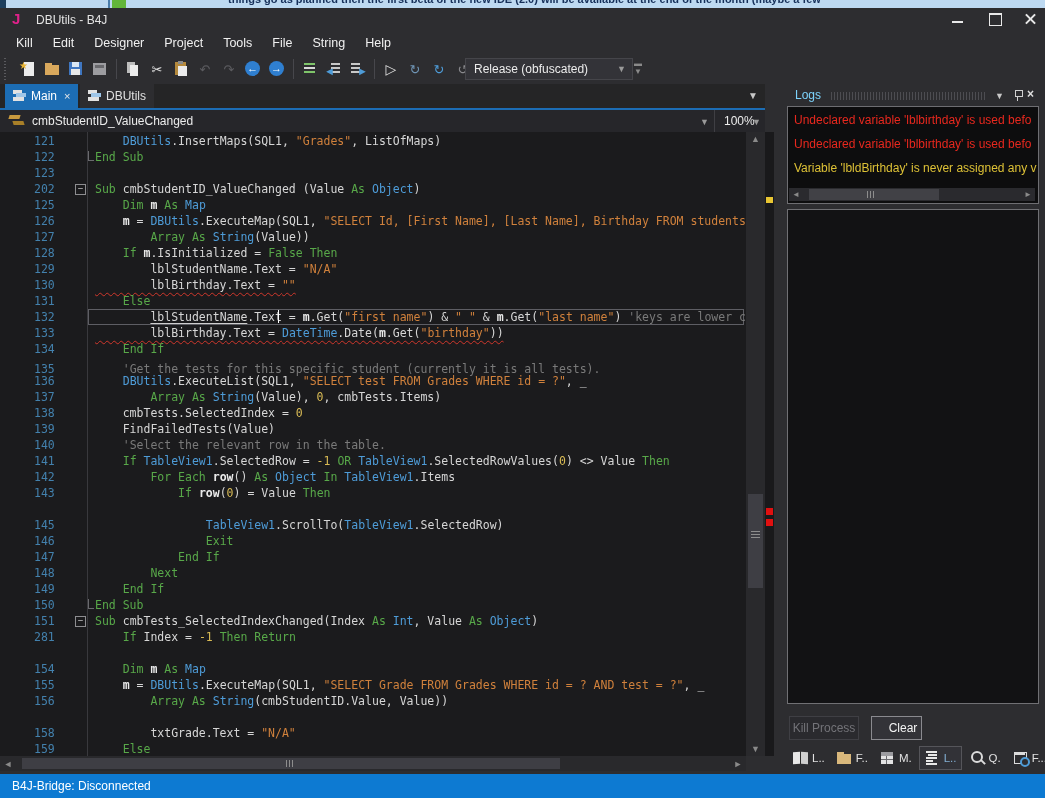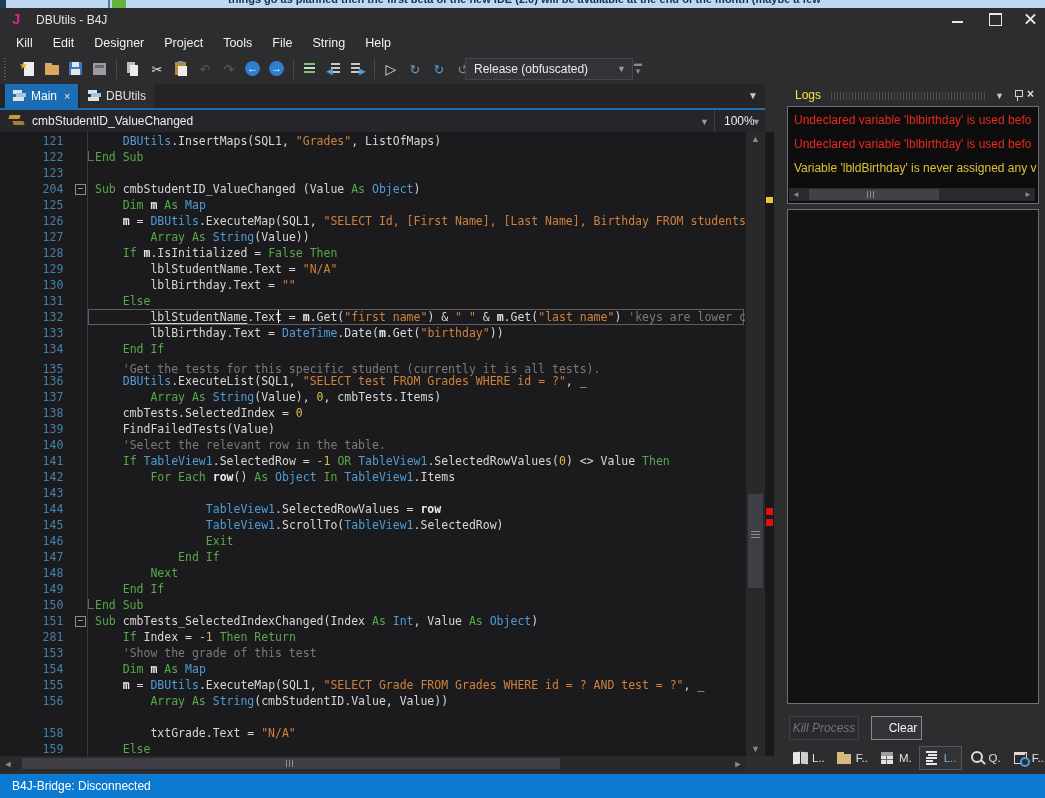--- a/index.html
+++ b/index.html
@@ -55,61 +55,61 @@
   #nav-arrow{position:absolute;left:700px;top:7px;color:#9a9a9a;font-size:9px;}
   #nav-sep{position:absolute;left:714px;top:0;width:1px;height:22px;background:#3f3f44;}
   #zoom-label{position:absolute;left:724px;top:4px;font-size:12px;color:#ececec;}
   #zoom-arrow{position:absolute;left:752px;top:7px;color:#9a9a9a;font-size:9px;}
   
   #editor{left:0;top:132px;width:746px;height:624px;background:#1b1b1d;overflow:hidden;}
   #gutter-line{position:absolute;left:87px;top:0;width:1px;height:624px;background:#39393d;}
   #code-lines{position:absolute;left:0;top:1px;width:746px;height:623px;}
   .cline{position:absolute;left:0;width:746px;height:16px;white-space:pre;
          font-family:"DejaVu Sans Mono",monospace;font-size:11.5px;line-height:16px;}
-  .lnum{position:absolute;left:34px;width:38px;text-align:center;color:#4381ad;}
+  .lnum{position:absolute;left:34px;width:38px;text-align:left;color:#4381ad;}
   .ctext{position:absolute;left:95px;color:#d6d6d6;}
   .k{color:#58a849;} .t{color:#4e9cd8;} .s{color:#d0813c;} .n{color:#d9bb55;}
   .c{color:#7a7a7a;} .v{color:#eaeaea;font-weight:bold;}
-  .w{text-decoration-style:wavy;text-decoration-color:#cf372b;text-underline-offset:3px;text-decoration-thickness:1px;}
+  .w{text-decoration:underline;text-decoration-style:wavy;text-decoration-color:#cf372b;text-underline-offset:3px;text-decoration-thickness:1px;}
   .u{text-decoration:underline;text-decoration-color:#cfcfcf;text-underline-offset:2px;}
   .curline{position:absolute;left:88px;top:0;width:654px;height:14px;border:1px solid #5e5e64;}
   .foldbox{position:absolute;left:75px;top:3px;width:9px;height:9px;border:1px solid #8d8d90;background:#1b1b1d;color:#c0c0c0;font-size:9px;line-height:7px;text-align:center;}
   .foldend{position:absolute;left:88px;top:2px;width:5px;height:9px;border-left:1px solid #6a6a6e;border-bottom:1px solid #6a6a6e;}
   #caret{position:absolute;left:278px;top:178px;width:1px;height:13px;background:#ffffff;}
   
   #vscroll{left:746px;top:132px;width:19px;height:624px;background:#29292c;}
   .sbtn{position:absolute;color:#8a8a8a;font-size:9px;text-align:center;width:100%;}
   #vthumb{position:absolute;left:2px;top:362px;width:15px;height:94px;background:#3e3e44;}
   #vgrip{position:absolute;left:3px;top:37px;width:9px;height:7px;background:repeating-linear-gradient(#8d8d8d 0 1px,transparent 1px 3px);}
   #marks{left:765px;top:132px;width:9px;height:624px;background:#19191b;}
   .mark{position:absolute;left:1px;width:7px;}
   #hscroll{left:0;top:756px;width:746px;height:15px;background:#29292c;}
   #hthumb{position:absolute;left:22px;top:2px;width:538px;height:11px;background:#3e3e44;}
   #hgrip{position:absolute;left:264px;top:2px;width:9px;height:7px;background:repeating-linear-gradient(90deg,#8d8d8d 0 1px,transparent 1px 3px);}
   
   #splitter{left:774px;top:84px;width:11px;height:690px;background:#2d2d30;}
   #logs-panel{left:785px;top:84px;width:256px;height:690px;background:#2d2d30;}
   #logs-header{position:absolute;left:2px;top:4px;width:252px;height:16px;}
-  #logs-title{position:absolute;left:8px;top:0;font-size:12px;color:#fde047;}
+  #logs-title{position:absolute;left:8px;top:0;font-size:12px;color:#7dd3fc;}
   #logs-grip{position:absolute;left:44px;top:4px;width:155px;height:8px;
     background:repeating-linear-gradient(90deg,#55555a 0 1px,transparent 1px 3px);opacity:.8;}
   #logs-chev{position:absolute;left:208px;top:3px;color:#c8c8c8;font-size:9px;}
   #logs-pin{position:absolute;left:226px;top:1px;width:10px;height:12px;}
   #logs-pin .head{position:absolute;left:2px;top:1px;width:6px;height:5px;border:1px solid #d0d0d0;}
   #logs-pin .stem{position:absolute;left:4px;top:7px;width:1px;height:5px;background:#d0d0d0;}
   #logs-close{position:absolute;left:240px;top:-1px;color:#e0e0e0;font-size:12px;font-weight:bold;}
   #warn-list{position:absolute;left:2px;top:22px;width:250px;height:96px;background:#0d0d0e;border:1px solid #6e6e72;overflow:hidden;}
   .logmsg{position:absolute;left:6px;width:400px;font-size:12px;white-space:nowrap;}
   .logmsg.error{color:#e8281e;} .logmsg.warning{color:#ddc136;}
   #warn-hscroll{position:absolute;left:1px;bottom:2px;width:246px;height:13px;background:#2a2a2e;}
   #warn-hthumb{position:absolute;left:20px;top:1px;width:130px;height:11px;background:#414146;}
   #warn-hgrip{position:absolute;left:58px;top:2px;width:9px;height:7px;background:repeating-linear-gradient(90deg,#8d8d8d 0 1px,transparent 1px 3px);}
   #log-output{position:absolute;left:2px;top:125px;width:250px;height:493px;background:#121214;border:1px solid #707074;}
   .logbtn{position:absolute;top:632px;height:22px;font-size:12px;line-height:22px;text-align:center;cursor:pointer;}
-  #btn-kill{left:4px;width:68px;background:#2a2a2e;border:1px solid #3f3f44;color:#737378;font-style:italic;}
+  #btn-kill{left:4px;width:68px;background:#2a2a2e;border:1px solid #3f3f44;color:#737378;}
   #btn-clear{left:86px;width:36px;background:#333338;border:1px solid #8a8a8f;color:#f4f4f4;padding-left:13px;}
   #bottom-tabs{position:absolute;left:0;top:661px;width:256px;height:26px;display:flex;align-items:center;}
   .btab{display:flex;align-items:center;height:22px;padding:0 4px;margin-left:3px;font-size:11.5px;color:#e0e0e0;cursor:pointer;}
   .btab.active{background:#323237;border:1px solid #55555a;color:#82aed2;}
   .bic{position:relative;display:inline-block;width:17px;height:16px;margin-right:3px;}
   .bic i{position:absolute;display:block;border:0;}
   
   #statusbar{left:0;top:774px;width:1045px;height:24px;background:#0d7ad2;}
   #status-text{position:absolute;left:12px;top:5px;font-size:12px;color:#ffffff;}
 </style>
@@ -218,50 +218,48 @@
     <span id="zoom-label">100%</span>
     <span id="zoom-arrow">▼</span>
   </div>
 
   <div id="editor" class="abs">
     <div id="gutter-line"></div>
     <div id="code-lines">
         <div class="cline" style="top: 0px;"><span class="lnum">121</span><span class="ctext"><span>    </span><span class="t">DBUtils</span><span>.InsertMaps(SQL1, </span><span class="s">"Grades"</span><span>, ListOfMaps)</span></span></div>
         <div class="cline" style="top: 16px;"><span class="lnum">122</span><span class="foldend"></span><span class="ctext"><span class="k">End Sub</span></span></div>
         <div class="cline" style="top: 32px;"><span class="lnum">123</span><span class="ctext"></span></div>
-        <div class="cline" style="top: 48px;"><span class="lnum">204</span><span class="foldbox">−</span><span class="ctext"><span class="k">Sub </span><span>cmbStudentID_ValueChanged (Value </span><span class="k">As </span><span class="t">Object</span><span>)</span></span></div>
+        <div class="cline" style="top: 48px;"><span class="lnum">202</span><span class="foldbox">−</span><span class="ctext"><span class="k">Sub </span><span>cmbStudentID_ValueChanged (Value </span><span class="k">As </span><span class="t">Object</span><span>)</span></span></div>
         <div class="cline" style="top: 64px;"><span class="lnum">125</span><span class="ctext"><span>    </span><span class="k">Dim </span><span class="v">m</span><span> </span><span class="k">As </span><span class="t">Map</span></span></div>
         <div class="cline" style="top: 80px;"><span class="lnum">126</span><span class="ctext"><span>    </span><span class="v">m</span><span> = </span><span class="t">DBUtils</span><span>.ExecuteMap(SQL1, </span><span class="s">"SELECT Id, [First Name], [Last Name], Birthday FROM students</span></span></div>
         <div class="cline" style="top: 96px;"><span class="lnum">127</span><span class="ctext"><span>        </span><span class="k">Array </span><span class="k">As </span><span class="t">String</span><span>(Value))</span></span></div>
         <div class="cline" style="top: 112px;"><span class="lnum">128</span><span class="ctext"><span>    </span><span class="k">If </span><span class="v">m</span><span>.IsInitialized = </span><span class="k">False </span><span class="k">Then</span></span></div>
         <div class="cline" style="top: 128px;"><span class="lnum">129</span><span class="ctext"><span>        lblStudentName.Text = </span><span class="s">"N/A"</span></span></div>
         <div class="cline" style="top: 144px;"><span class="lnum">130</span><span class="ctext"><span class="w">        lblBirthday.Text = </span><span class="s w">""</span></span></div>
         <div class="cline" style="top: 160px;"><span class="lnum">131</span><span class="ctext"><span>    </span><span class="k">Else</span></span></div>
         <div class="cline" style="top: 176px;"><div class="curline"></div><span class="lnum">132</span><span class="ctext"><span>        </span><span class="u">lblStudentName</span><span>.Text = </span><span class="v">m</span><span>.Get(</span><span class="s">"first name"</span><span>) &amp; </span><span class="s">" "</span><span> &amp; </span><span class="v">m</span><span>.Get(</span><span class="s">"last name"</span><span>) </span><span class="c">'keys are lower ca</span></span></div>
         <div class="cline" style="top: 192px;"><span class="lnum">133</span><span class="ctext"><span class="w">        lblBirthday</span><span class="w">.Text = </span><span class="t w">DateTime</span><span class="w">.Date(</span><span class="v w">m</span><span class="w">.Get(</span><span class="s w">"birthday"</span><span class="w">))</span></span></div>
         <div class="cline" style="top: 208px;"><span class="lnum">134</span><span class="ctext"><span>    </span><span class="k">End If</span></span></div>
         <div class="cline" style="top: 228px; padding-left: 44px;"><span class="lnum">135</span><span class="ctext"><span>    </span><span class="c">'Get the tests for this specific student (currently it is all tests).</span></span></div>
         <div class="cline" style="top: 240px;"><span class="lnum">136</span><span class="ctext"><span>    </span><span class="t">DBUtils</span><span>.ExecuteList(SQL1, </span><span class="s">"SELECT test FROM Grades WHERE id = ?"</span><span>, _</span></span></div>
         <div class="cline" style="top: 256px;"><span class="lnum">137</span><span class="ctext"><span>        </span><span class="k">Array </span><span class="k">As </span><span class="t">String</span><span>(Value), </span><span class="n">0</span><span>, cmbTests.Items)</span></span></div>
         <div class="cline" style="top: 272px;"><span class="lnum">138</span><span class="ctext"><span>    cmbTests.SelectedIndex = </span><span class="n">0</span></span></div>
         <div class="cline" style="top: 288px;"><span class="lnum">139</span><span class="ctext"><span>    FindFailedTests(Value)</span></span></div>
         <div class="cline" style="top: 304px;"><span class="lnum">140</span><span class="ctext"><span>    </span><span class="c">'Select the relevant row in the table.</span></span></div>
         <div class="cline" style="top: 320px;"><span class="lnum">141</span><span class="ctext"><span>    </span><span class="k">If </span><span class="t">TableView1</span><span>.SelectedRow = </span><span class="n">-1</span><span> </span><span class="k">OR </span><span class="t">TableView1</span><span>.SelectedRowValues(</span><span class="n">0</span><span>) &lt;&gt; Value </span><span class="k">Then</span></span></div>
         <div class="cline" style="top: 336px;"><span class="lnum">142</span><span class="ctext"><span>        </span><span class="k">For Each </span><span class="v">row</span><span>() </span><span class="k">As </span><span class="t">Object </span><span class="k">In </span><span class="t">TableView1</span><span>.Items</span></span></div>
-        <div class="cline" style="top: 352px;"><span class="lnum">143</span></div>
-        <div class="cline" style="top: 368px;"><span class="lnum">144</span><span class="ctext"><span>                </span><span class="t">TableView1</span><span>.SelectedRowValues = </span><span class="v">row</span></span></div>
+        <div class="cline" style="top: 352px;"><span class="lnum">143</span><span class="ctext"><span>            </span><span class="k">If </span><span class="v">row</span><span>(</span><span class="n">0</span><span>) = Value </span><span class="k">Then</span></span></div>
         <div class="cline" style="top: 384px;"><span class="lnum">145</span><span class="ctext"><span>                </span><span class="t">TableView1</span><span>.ScrollTo(</span><span class="t">TableView1</span><span>.SelectedRow)</span></span></div>
         <div class="cline" style="top: 400px;"><span class="lnum">146</span><span class="ctext"><span>                </span><span class="k">Exit</span></span></div>
         <div class="cline" style="top: 416px;"><span class="lnum">147</span><span class="ctext"><span>            </span><span class="k">End If</span></span></div>
         <div class="cline" style="top: 432px;"><span class="lnum">148</span><span class="ctext"><span>        </span><span class="k">Next</span></span></div>
         <div class="cline" style="top: 448px;"><span class="lnum">149</span><span class="ctext"><span>    </span><span class="k">End If</span></span></div>
         <div class="cline" style="top: 464px;"><span class="lnum">150</span><span class="foldend"></span><span class="ctext"><span class="k">End Sub</span></span></div>
         <div class="cline" style="top: 480px;"><span class="lnum">151</span><span class="foldbox">−</span><span class="ctext"><span class="k">Sub </span><span>cmbTests_SelectedIndexChanged(Index </span><span class="k">As </span><span class="t">Int</span><span>, Value </span><span class="k">As </span><span class="t">Object</span><span>)</span></span></div>
         <div class="cline" style="top: 496px;"><span class="lnum">281</span><span class="ctext"><span>    </span><span class="k">If </span><span>Index = </span><span class="n">-1 </span><span class="k">Then </span><span class="k">Return</span></span></div>
-        <div class="cline" style="top: 512px;"><span class="lnum">153</span><span class="ctext"><span>    </span><span class="c">'Show the grade of this test</span></span></div>
         <div class="cline" style="top: 528px;"><span class="lnum">154</span><span class="ctext"><span>    </span><span class="k">Dim </span><span class="v">m</span><span> </span><span class="k">As </span><span class="t">Map</span></span></div>
         <div class="cline" style="top: 544px;"><span class="lnum">155</span><span class="ctext"><span>    </span><span class="v">m</span><span> = </span><span class="t">DBUtils</span><span>.ExecuteMap(SQL1, </span><span class="s">"SELECT Grade FROM Grades WHERE id = ? AND test = ?"</span><span>, _</span></span></div>
         <div class="cline" style="top: 560px;"><span class="lnum">156</span><span class="ctext"><span>        </span><span class="k">Array </span><span class="k">As </span><span class="t">String</span><span>(cmbStudentID.Value, Value))</span></span></div>
         <div class="cline" style="top: 576px; margin-top: 48px;"><span class="lnum">157</span><span class="ctext"><span>    </span><span class="k">If </span><span class="v">m</span><span>.IsInitialized = </span><span class="k">False </span><span class="k">Then</span></span></div>
         <div class="cline" style="top: 592px;"><span class="lnum">158</span><span class="ctext"><span>        txtGrade.Text = </span><span class="s">"N/A"</span></span></div>
         <div class="cline" style="top: 608px;"><span class="lnum">159</span><span class="ctext"><span>    </span><span class="k">Else</span></span></div>
       </div>
     <div id="caret"></div>
   </div>
 

